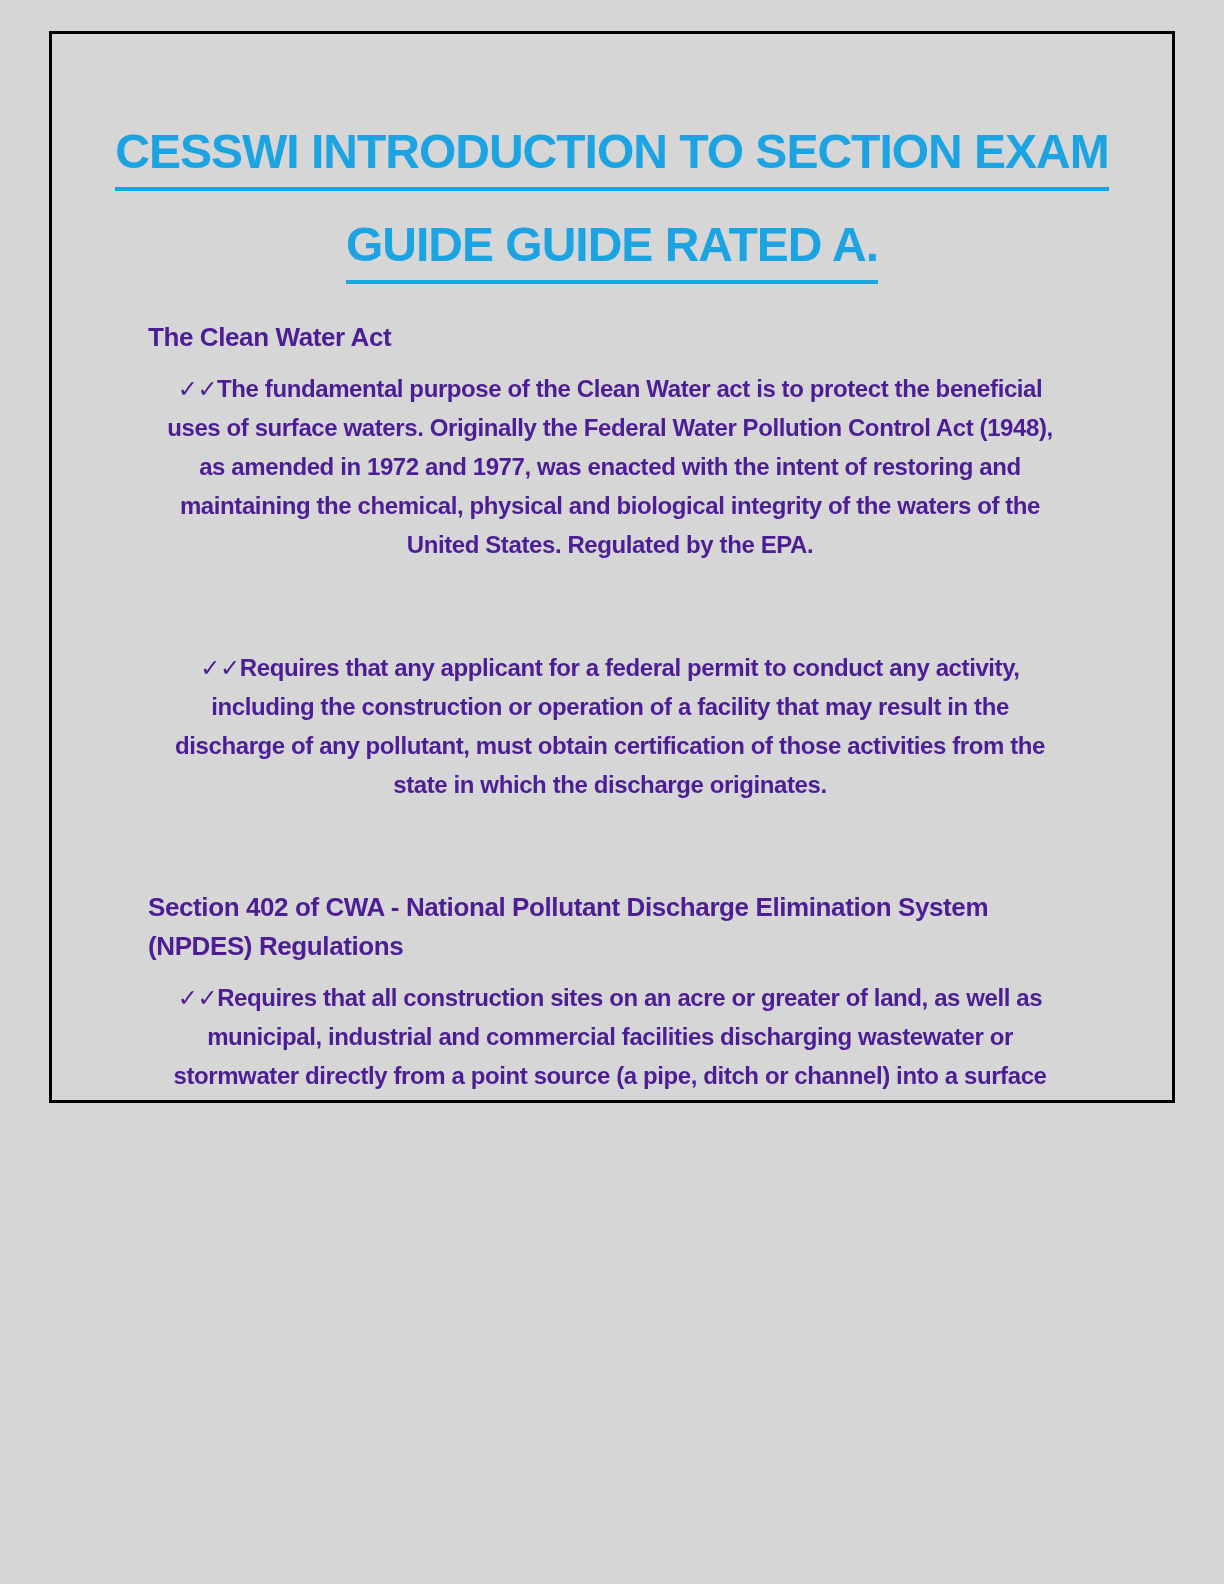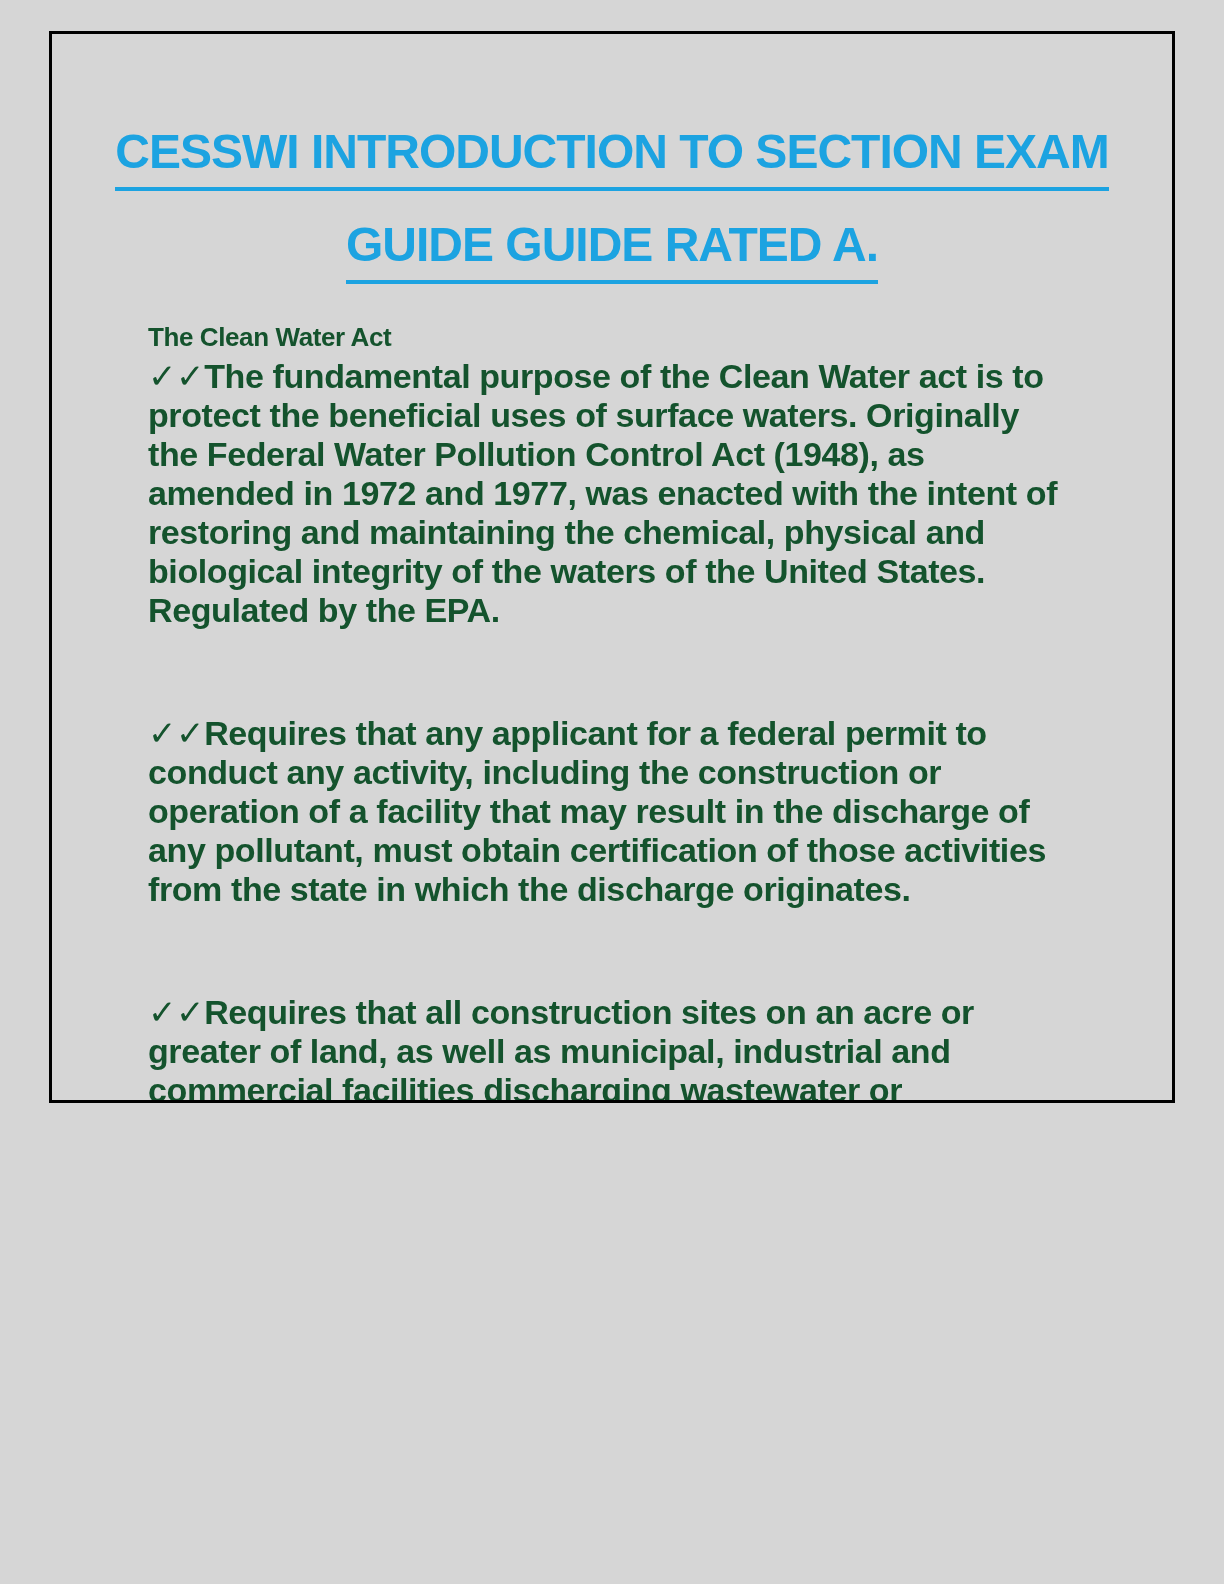--- a/index.html
+++ b/index.html
@@ -37,42 +37,43 @@
     display: block;
     margin-bottom: 26px;
   }
   .doc-title .title-line > span {
     display: inline-block;
     border-bottom: 4px solid #1CA3E1;
     padding-bottom: 8px;
   }
   .content {
     padding: 0 100px 0 96px;
-    color: #14532d;
+    color: #4c1d95;
   }
   .section {
     margin: 0 0 84px 0;
   }
   .section:last-child {
     margin-bottom: 0;
   }
   .section-heading {
     font-size: 26px;
     font-weight: bold;
     line-height: 39px;
     letter-spacing: -0.4px;
     margin: 0;
   }
   .section-body {
-    font-size: 34px;
+    font-size: 24px;
     font-weight: bold;
     line-height: 39px;
     letter-spacing: -0.4px;
-    margin: 0;
+    margin: 12px;
     max-width: 935px;
+    text-align: center;
   }
 </style>
 </head>
 <body>
 
 <div class="page-border">
   <h1 class="doc-title">
     <span class="title-line"><span>CESSWI INTRODUCTION TO SECTION EXAM</span></span>
     <span class="title-line"><span>GUIDE GUIDE RATED A.</span></span>
   </h1>
@@ -82,20 +83,21 @@
     <div class="section">
       <p class="section-heading">The Clean Water Act</p>
       <p class="section-body">✓✓The fundamental purpose of the Clean Water act is to protect the beneficial uses of surface waters. Originally the Federal Water Pollution Control Act (1948), as amended in 1972 and 1977, was enacted with the intent of restoring and maintaining the chemical, physical and biological integrity of the waters of the United States. Regulated by the EPA.</p>
     </div>
 
     <div class="section">
       <p class="section-body">✓✓Requires that any applicant for a federal permit to conduct any activity, including the construction or operation of a facility that may result in the discharge of any pollutant, must obtain certification of those activities from the state in which the discharge originates.</p>
     </div>
 
     <div class="section">
+      <p class="section-heading">Section 402 of CWA - National Pollutant Discharge Elimination System (NPDES) Regulations</p>
       <p class="section-body">✓✓Requires that all construction sites on an acre or greater of land, as well as municipal, industrial and commercial facilities discharging wastewater or stormwater directly from a point source (a pipe, ditch or channel) into a surface water of the United States (a lake, river, and/or ocean) must obtain permission under the National Pollutant Discharge Elimination System (NPDES) permit. All NPDES permits are written to ensure the Nation's receiving waters will achieve specified Water Quality Standards (WQS).</p>
     </div>
 
     <div class="section">
       <p class="section-body">✓✓Publicly Owned Treatment Clean</p>
     </div>
 
   </div>
 </div>
 

